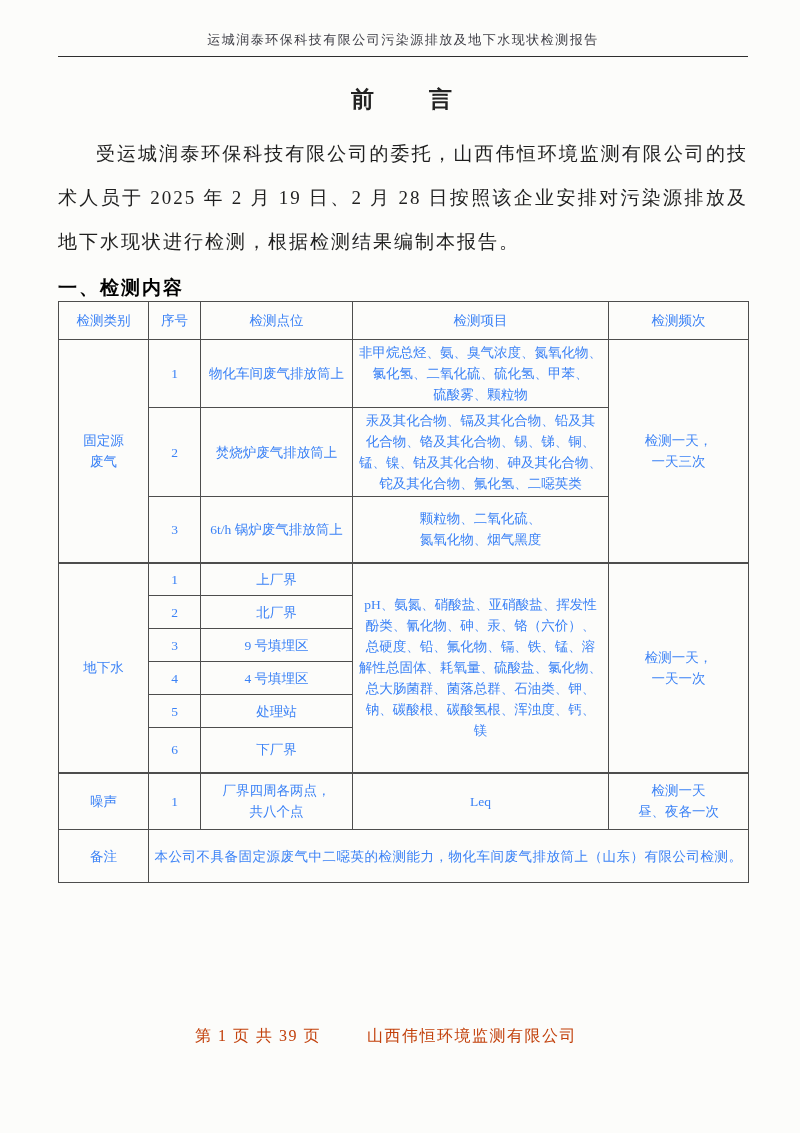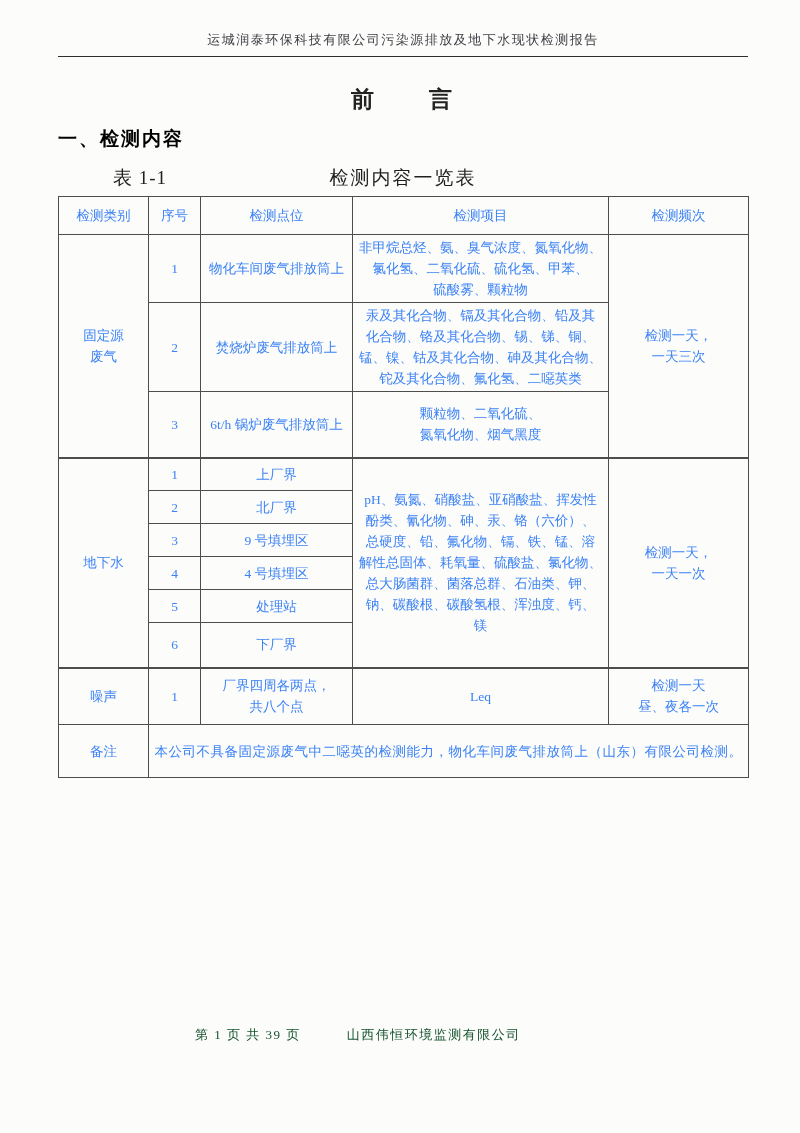--- a/index.html
+++ b/index.html
@@ -87,42 +87,39 @@
 
   td.pre{white-space:pre-line;}
   td.remark-text{
     text-align:left;padding:5px 10px;
     line-height:22px;letter-spacing:.5px;
   }
 
   .footer{
     position:absolute;top:1026px;left:195px;
     display:flex;gap:46px;
-    font-size:13px;color:#14532d;letter-spacing:1.5px;
+    font-size:16px;color:#c2410c;letter-spacing:1.5px;
   }
 </style>
 </head>
 <body>
 
 <div class="page">
   <div class="content">
 
     <div class="doc-header">
       <span>运城润泰环保科技有限公司污染源排放及地下水现状检测报告</span>
     </div>
 
     <div class="preface-title">前　　言</div>
 
+    <div class="body-text">受运城润泰环保科技有限公司的委托，山西伟恒环境监测有限公司的技术人员于 2025 年 2 月 19 日、2 月 28 日按照该企业安排对污染源排放及地下水现状进行检测，根据检测结果编制本报告。</div>
 
     <div class="section-heading">一、检测内容</div>
 
-    <div class="table-caption">
-      <span class="label">表 1-1</span>
-      <span class="title">检测内容一览表</span>
-    </div>
 
     <table class="inspection">
       <colgroup>
         <col class="c-cat">
           <col class="c-no">
           <col class="c-pos">
           <col class="c-items">
           <col class="c-freq">
       </colgroup>
       <thead>

